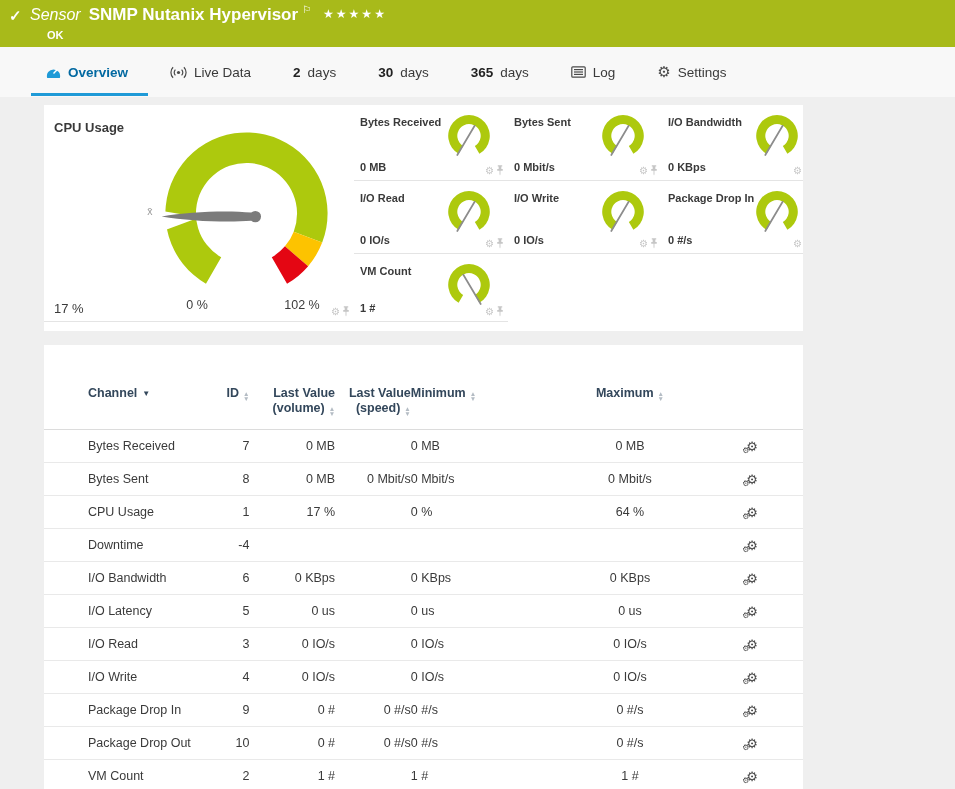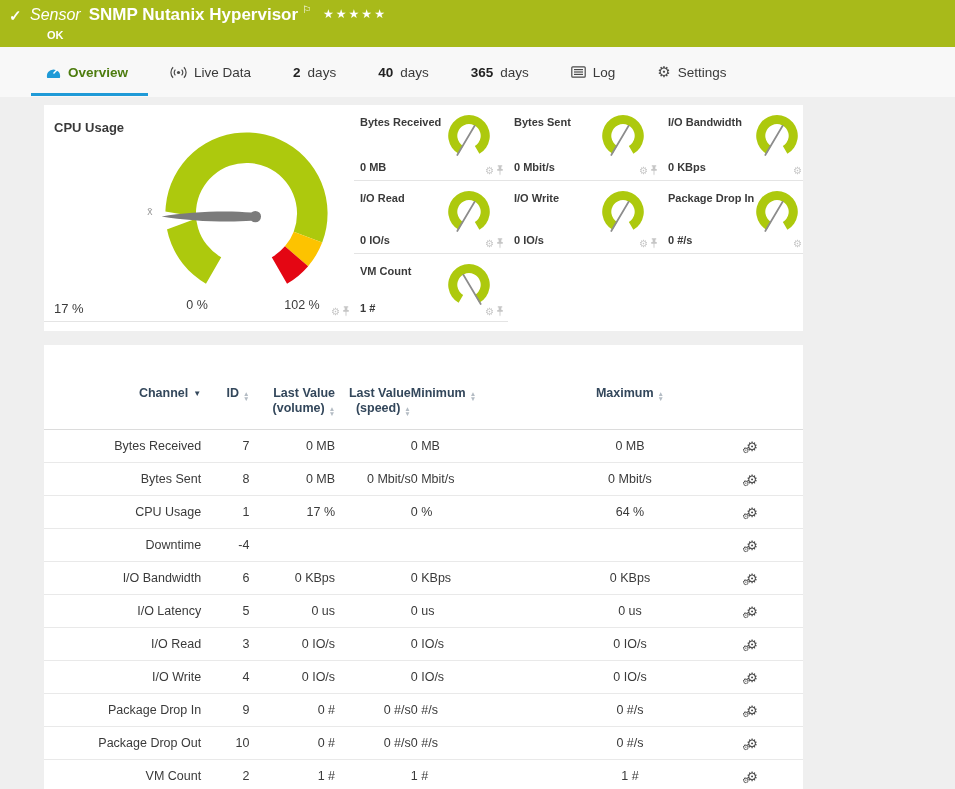--- a/index.html
+++ b/index.html
@@ -17,21 +17,21 @@
   .kind { font-style:italic; font-size:16px; margin-right:8px; }
   .sensortitle { font-size:17px; font-weight:bold; }
   .flag { font-size:10px; vertical-align:7px; margin-left:4px; }
   .stars { font-size:12px; letter-spacing:2px; margin-left:12px; vertical-align:2px; }
   .statusok { position:absolute; left:47px; top:29px; font-size:11px; font-weight:bold; }
 
   
   .tabbar { height:50px; background:#f8f8f8; display:flex; align-items:stretch; padding-left:46px; }
   .tab { display:flex; align-items:center; gap:7px; margin-right:42px; font-size:13.5px; color:#3a3a3a; position:relative; cursor:pointer; white-space:nowrap; }
   .tab .num { font-weight:bold; color:#222; }
-  .tab.active { font-weight:bold; color:#4d7c0f; }
+  .tab.active { font-weight:bold; color:#0369a1; }
   .tab.active::after { content:""; position:absolute; left:-15px; right:-20px; bottom:1px; height:3.5px; background:#1f9ad7; }
   .ticon { display:inline-flex; align-items:center; }
   .tab .glyph { font-size:13px; color:#4a4a4a; }
 
   
   .card { position:absolute; left:44px; width:759px; background:#fff; }
 
   
   .gauges { top:105px; display:grid; grid-template-columns:310px 154px 154px 154px 153px;
             grid-template-rows:76px 73px 68px; padding-bottom:9px; overflow:hidden; }
@@ -51,21 +51,21 @@
   .biggauge { position:absolute; left:100px; top:16px; width:205px; height:186px; }
   .gminlab, .gmaxlab { position:absolute; top:193px; font-size:12.5px; color:#3c3c3c; transform:translateX(-50%); }
   .gminlab { left:153px; } .gmaxlab { left:258px; }
   .cpuvalue { position:absolute; left:10px; bottom:5px; font-size:13px; color:#3a3a3a; }
 
   
   .tablecard { top:345px; height:445px; overflow:hidden; font-size:12.5px; }
   .thead { display:flex; align-items:flex-start; padding-top:41px; padding-bottom:13px;
            border-bottom:1px solid #dcdcdc; color:#33475b; font-weight:bold; }
   .trow { display:flex; align-items:center; height:33px; border-bottom:1px solid #e9e9e9; color:#3a3a3a; }
-  .c1 { width:180px; padding-left:44px; text-align:right; }
+  .c1 { width:180px; padding-left:44px; text-align:left; }
   .c2 { width:58px;  text-align:right; }
   .c3 { width:103px; text-align:right; }
   .c4 { width:91px;  text-align:right; }
   .c5 { width:173px; text-align:left; }
   .c6 { width:181px; text-align:center; }
   .c7 { width:110px; padding-left:37px; text-align:left; }
   .hstack { display:inline-block; text-align:right; line-height:15px; }
   .sort { display:inline-flex; flex-direction:column; margin-left:4px; vertical-align:1px; color:#b4bcc4; font-size:6.5px; line-height:4.6px; font-weight:normal; }
   .sorted-icon { color:#33475b; font-size:8px; margin-left:5px; vertical-align:1px; }
   .editicon { position:relative; display:inline-block; color:#4a4a4a; cursor:pointer; }
@@ -103,21 +103,21 @@
         <path d="M3.1,1.3 a7.3,7.3 0 0 0 0,10.4 M13.9,1.3 a7.3,7.3 0 0 1 0,10.4"></path>
       </svg>
     </span>
     <span>Live Data</span>
   </div>
   <div class="tab">
     <span class="num">2</span>
     <span>days</span>
   </div>
   <div class="tab">
-    <span class="num">40</span>
+    <span class="num">30</span>
     <span>days</span>
   </div>
   <div class="tab">
     <span class="num">365</span>
     <span>days</span>
   </div>
   <div class="tab">
     <span class="ticon">
       <svg width="15" height="12" viewBox="0 0 15 12" fill="none" stroke="#4a4a4a" stroke-width="1.2">
         <rect x="0.8" y="0.8" width="13.4" height="10.4" rx="1"></rect>

